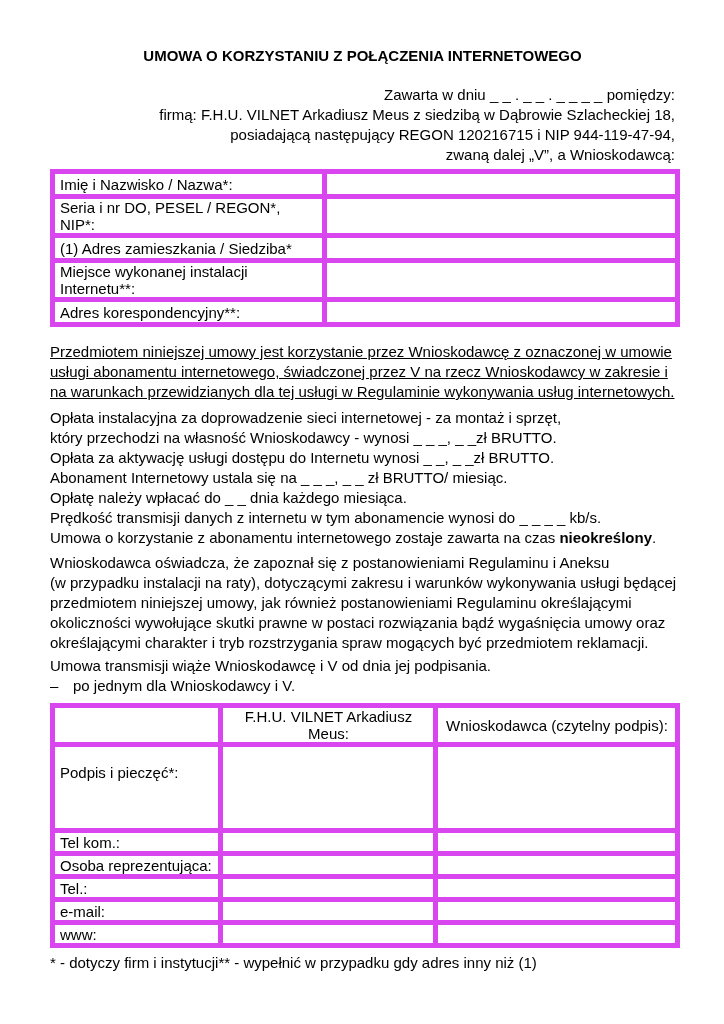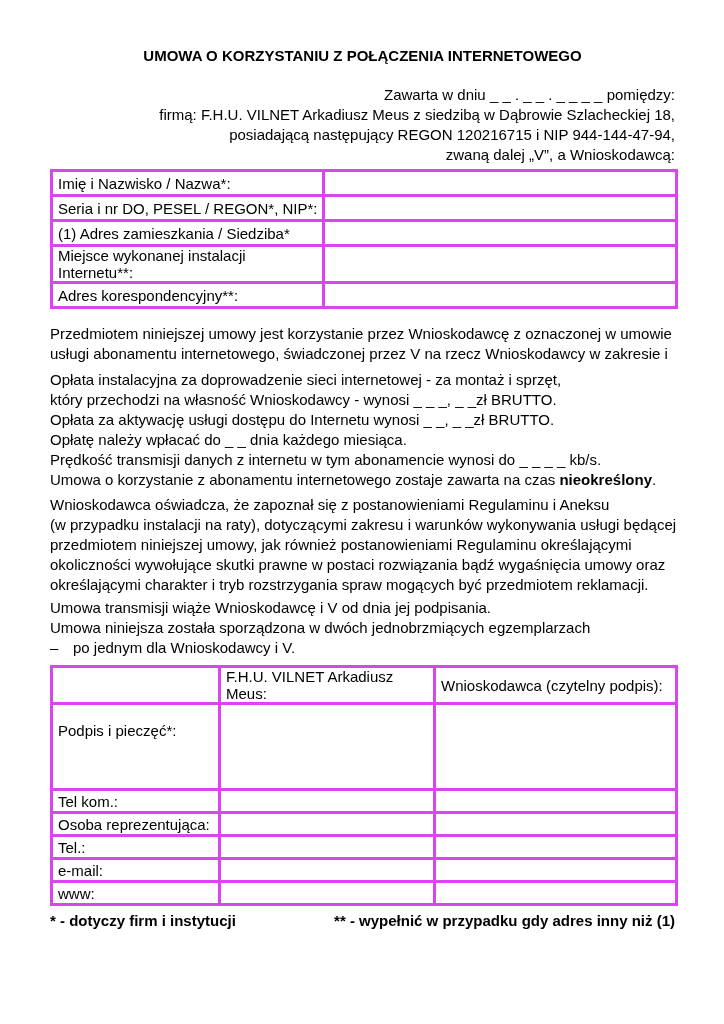--- a/index.html
+++ b/index.html
@@ -8,59 +8,59 @@
     font-family: "Liberation Sans", sans-serif;
     font-size: 15px; color: #000;
     overflow: hidden;
   }
   .page { box-sizing: border-box; width: 724px; height: 732px; padding: 46px 0 0 50px; }
   .doc-title { width: 625px; text-align: center; font-weight: bold; font-size: 15px; line-height: 20px; }
   .line { line-height: 20px; white-space: pre; }
   .block { width: 625px; }
   .mt-intro { margin-top: 19px; text-align: right; }
   .mt-tbl1  { margin-top: 4px; }
-  .mt-parA  { margin-top: 15px; }
+  .mt-parA  { margin-top: 15px; text-decoration: underline; }
   .mt-parB  { margin-top: 6px; }
   .mt-parC  { margin-top: 5px; }
   .mt-parD  { margin-top: 3px; }
   .mt-tbl2  { margin-top: 7px; }
   .mt-foot  { margin-top: 5px; }
 
   table.tbl { border-collapse: collapse; table-layout: fixed; width: 625px; }
-  table.tbl td { border: 3px solid #d946ef; padding: 0 4px 0 5px; vertical-align: middle; overflow: hidden; }
+  table.tbl td { border: 5px solid #d946ef; padding: 0 4px 0 5px; vertical-align: middle; overflow: hidden; }
 
   .applicant tr { height: 25px; }
   .applicant col.c1 { width: 272px; }
   .applicant col.c2 { width: 353px; }
 
   .signature col.s1 { width: 168px; }
   .signature col.s2 { width: 215px; }
   .signature col.s3 { width: 242px; }
-  .signature tr.hdr { height: 32px; }
+  .signature tr.hdr { height: 32px; text-align: center; }
   .signature tr.tall { height: 86px; }
   .signature tr.tall td { vertical-align: top; padding-top: 17px; }
   .signature tr.small { height: 23px; }
 
   .bullet-row { display: flex; line-height: 20px; }
   .bullet-marker { width: 23px; }
-  .footnotes { display: flex; justify-content: space-between; width: 625px; line-height: 20px; font-weight: bold; }
+  .footnotes { display: flex; width: 625px; line-height: 20px; }
   .bold { font-weight: bold; }
   span.inline { white-space: pre; }
 </style>
 </head>
 <body>
 
 <div class="page">
 
   <div class="doc-title">UMOWA O KORZYSTANIU Z POŁĄCZENIA INTERNETOWEGO</div>
 
   <div class="block mt-intro">
     <div class="line">Zawarta w dniu _ _ . _ _ . _ _ _ _ pomiędzy:</div>
     <div class="line">firmą: F.H.U. VILNET Arkadiusz Meus z siedzibą w Dąbrowie Szlacheckiej 18,</div>
-    <div class="line">posiadającą następujący REGON 120216715 i NIP 944-144-47-94,</div>
+    <div class="line">posiadającą następujący REGON 120216715 i NIP 944-119-47-94,</div>
     <div class="line">zwaną dalej „V”, a Wnioskodawcą:</div>
   </div>
 
   <table class="tbl applicant mt-tbl1">
     <colgroup>
         <col class="c1">
         <col class="c2">
       </colgroup>
     <tbody>
         <tr>
@@ -82,42 +82,43 @@
     <tr>
       <td>Adres korespondencyjny**:</td>
       <td></td>
     </tr>
   </tbody>
     </table>
 
   <div class="block mt-parA">
     <div class="line">Przedmiotem niniejszej umowy jest korzystanie przez Wnioskodawcę z oznaczonej w umowie</div>
     <div class="line">usługi abonamentu internetowego, świadczonej przez V na rzecz Wnioskodawcy w zakresie i</div>
+    <div class="line">na warunkach przewidzianych dla tej usługi w Regulaminie wykonywania usług internetowych.</div>
   </div>
 
   <div class="block mt-parB">
     <div class="line">Opłata instalacyjna za doprowadzenie sieci internetowej - za montaż i sprzęt,</div>
     <div class="line">który przechodzi na własność Wnioskodawcy - wynosi _ _ _, _ _zł BRUTTO.</div>
     <div class="line">Opłata za aktywację usługi dostępu do Internetu wynosi _ _, _ _zł BRUTTO.</div>
+    <div class="line">Abonament Internetowy ustala się na _ _ _, _ _ zł BRUTTO/ miesiąc.</div>
     <div class="line">Opłatę należy wpłacać do _ _ dnia każdego miesiąca.</div>
     <div class="line">Prędkość transmisji danych z internetu w tym abonamencie wynosi do _ _ _ _ kb/s.</div>
     <div class="line"><span class="inline">Umowa o korzystanie z abonamentu internetowego zostaje zawarta na czas </span><span class="inline bold">nieokreślony</span><span class="inline">.</span></div>
   </div>
 
   <div class="block mt-parC">
     <div class="line">Wnioskodawca oświadcza, że zapoznał się z postanowieniami Regulaminu i Aneksu</div>
     <div class="line">(w przypadku instalacji na raty), dotyczącymi zakresu i warunków wykonywania usługi będącej</div>
     <div class="line">przedmiotem niniejszej umowy, jak również postanowieniami Regulaminu określającymi</div>
     <div class="line">okoliczności wywołujące skutki prawne w postaci rozwiązania bądź wygaśnięcia umowy oraz</div>
     <div class="line">określającymi charakter i tryb rozstrzygania spraw mogących być przedmiotem reklamacji.</div>
   </div>
 
   <div class="block mt-parD">
     <div class="line">Umowa transmisji wiąże Wnioskodawcę i V od dnia jej podpisania.</div>
-    <div class="line">Umowa niniejsza została sporządzona w dwóch jednobrzmiących egzemplarzach</div>
     <div class="bullet-row">
       <span class="bullet-marker">–</span>
       <span>po jednym dla Wnioskodawcy i V.</span>
     </div>
   </div>
 
   <table class="tbl signature mt-tbl2">
     <colgroup>
         <col class="s1">
         <col class="s2">

